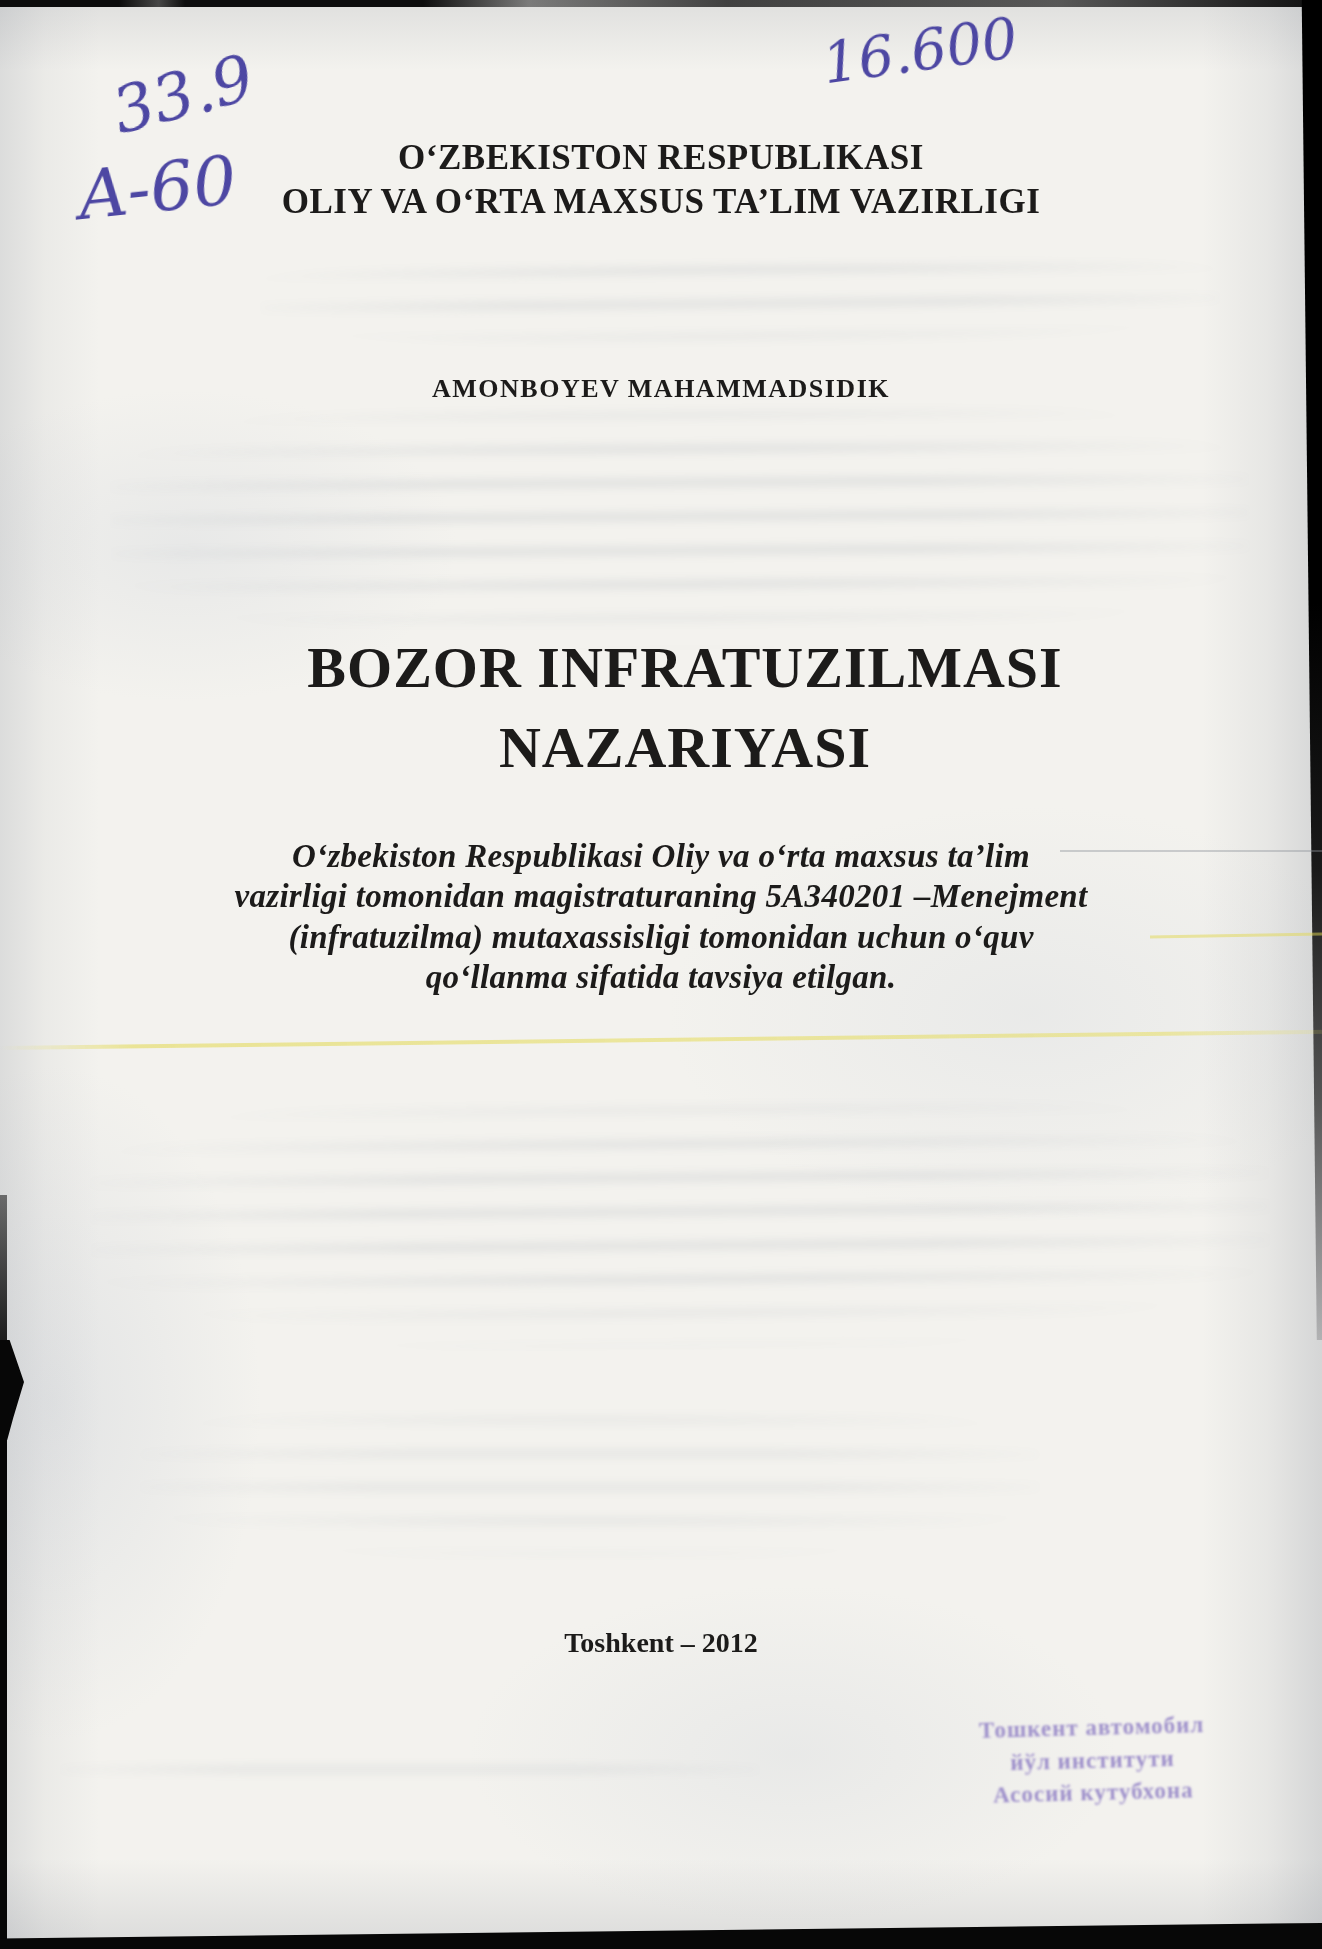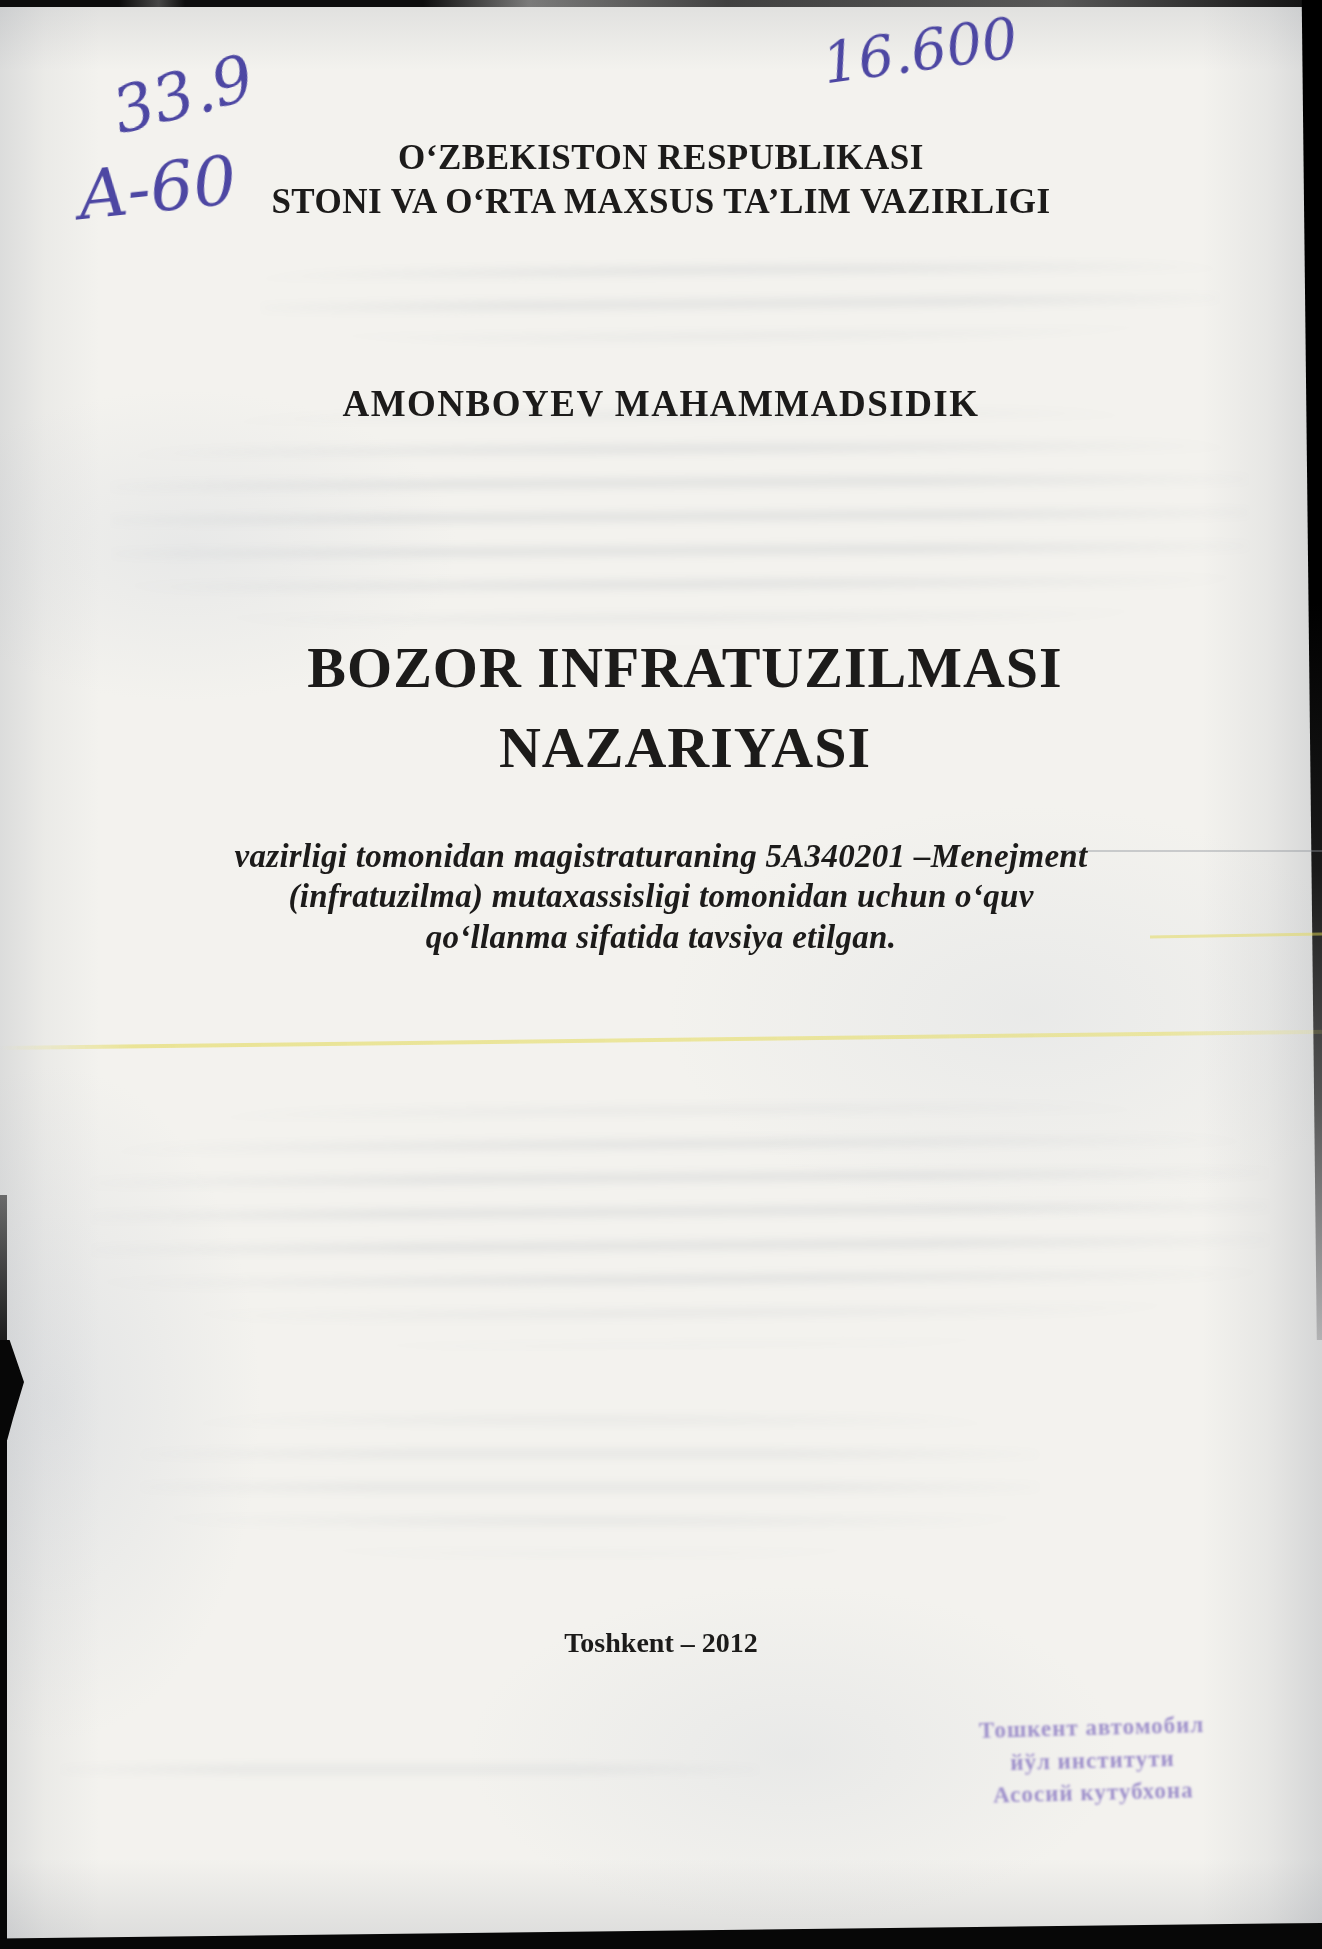--- a/index.html
+++ b/index.html
@@ -42,21 +42,21 @@
   .sm5{top:1740px;left:60px;width:700px;height:60px;opacity:.10;}
   
   .hw{position:absolute;font-family:"DejaVu Serif","Liberation Serif",serif;font-style:italic;
     color:var(--handwriting-ink,#4d47a3);filter:blur(.3px);white-space:nowrap;z-index:5;}
   .hw-class{top:58px;left:112px;font-size:64px;transform:rotate(-15deg);}
   .hw-cutter{top:148px;left:78px;font-size:68px;transform:rotate(-6deg);}
   .hw-inv{top:18px;left:822px;font-size:56px;transform:rotate(-8deg);}
   
   .printed{position:absolute;left:0;width:100%;text-align:center;font-weight:bold;z-index:4;}
   .ministry{top:136px;font-size:35px;line-height:1.27;letter-spacing:.5px;}
-  .author{top:382px;font-size:37px;letter-spacing:1.5px;}
+  .author{top:374px;font-size:26px;letter-spacing:1.5px;}
   .title{top:628px;font-size:58px;line-height:1.38;margin:0;letter-spacing:1px;font-weight:bold;padding-left:24px;}
   .recommendation{top:836px;font-size:33px;font-style:italic;line-height:1.22;letter-spacing:.3px;}
   .publisher-block{top:1618px;font-size:41px;line-height:1.22;}
   .city-year{font-size:28px;margin-top:8px;}
   
   .stamp{position:absolute;top:1712px;left:935px;width:315px;text-align:center;z-index:5;
     color:var(--stamp-ink,#9282c6);font-weight:bold;font-size:23px;line-height:1.42;
     letter-spacing:1px;transform:rotate(-1.5deg);filter:blur(.8px);opacity:.88;}
 </style>
 </head>
@@ -77,31 +77,32 @@
   <div class="smudge sm3"></div>
   <div class="smudge sm4"></div>
   <div class="smudge sm5"></div>
 
   <div class="hw hw-class">33.9</div>
   <div class="hw hw-cutter">A-60</div>
   <div class="hw hw-inv">16.600</div>
 
   <div class="printed ministry">
     <div>O‘ZBEKISTON RESPUBLIKASI</div>
-    <div>STONI VA O‘RTA MAXSUS TA’LIM VAZIRLIGI</div>
+    <div>OLIY VA O‘RTA MAXSUS TA’LIM VAZIRLIGI</div>
   </div>
 
   <div class="printed author">AMONBOYEV MAHAMMADSIDIK</div>
 
   <h1 class="printed title">
     <span>BOZOR INFRATUZILMASI</span><br>
     <span>NAZARIYASI</span>
   </h1>
 
   <div class="printed recommendation">
+    <div>O‘zbekiston Respublikasi Oliy va o‘rta maxsus ta’lim</div>
     <div>vazirligi tomonidan magistraturaning 5A340201 –Menejment</div>
     <div>(infratuzilma) mutaxassisligi tomonidan uchun o‘quv</div>
     <div>qo‘llanma sifatida tavsiya etilgan.</div>
   </div>
 
   <div class="printed publisher-block">
     <div class="city-year">Toshkent – 2012</div>
   </div>
 
   <div class="stamp">

